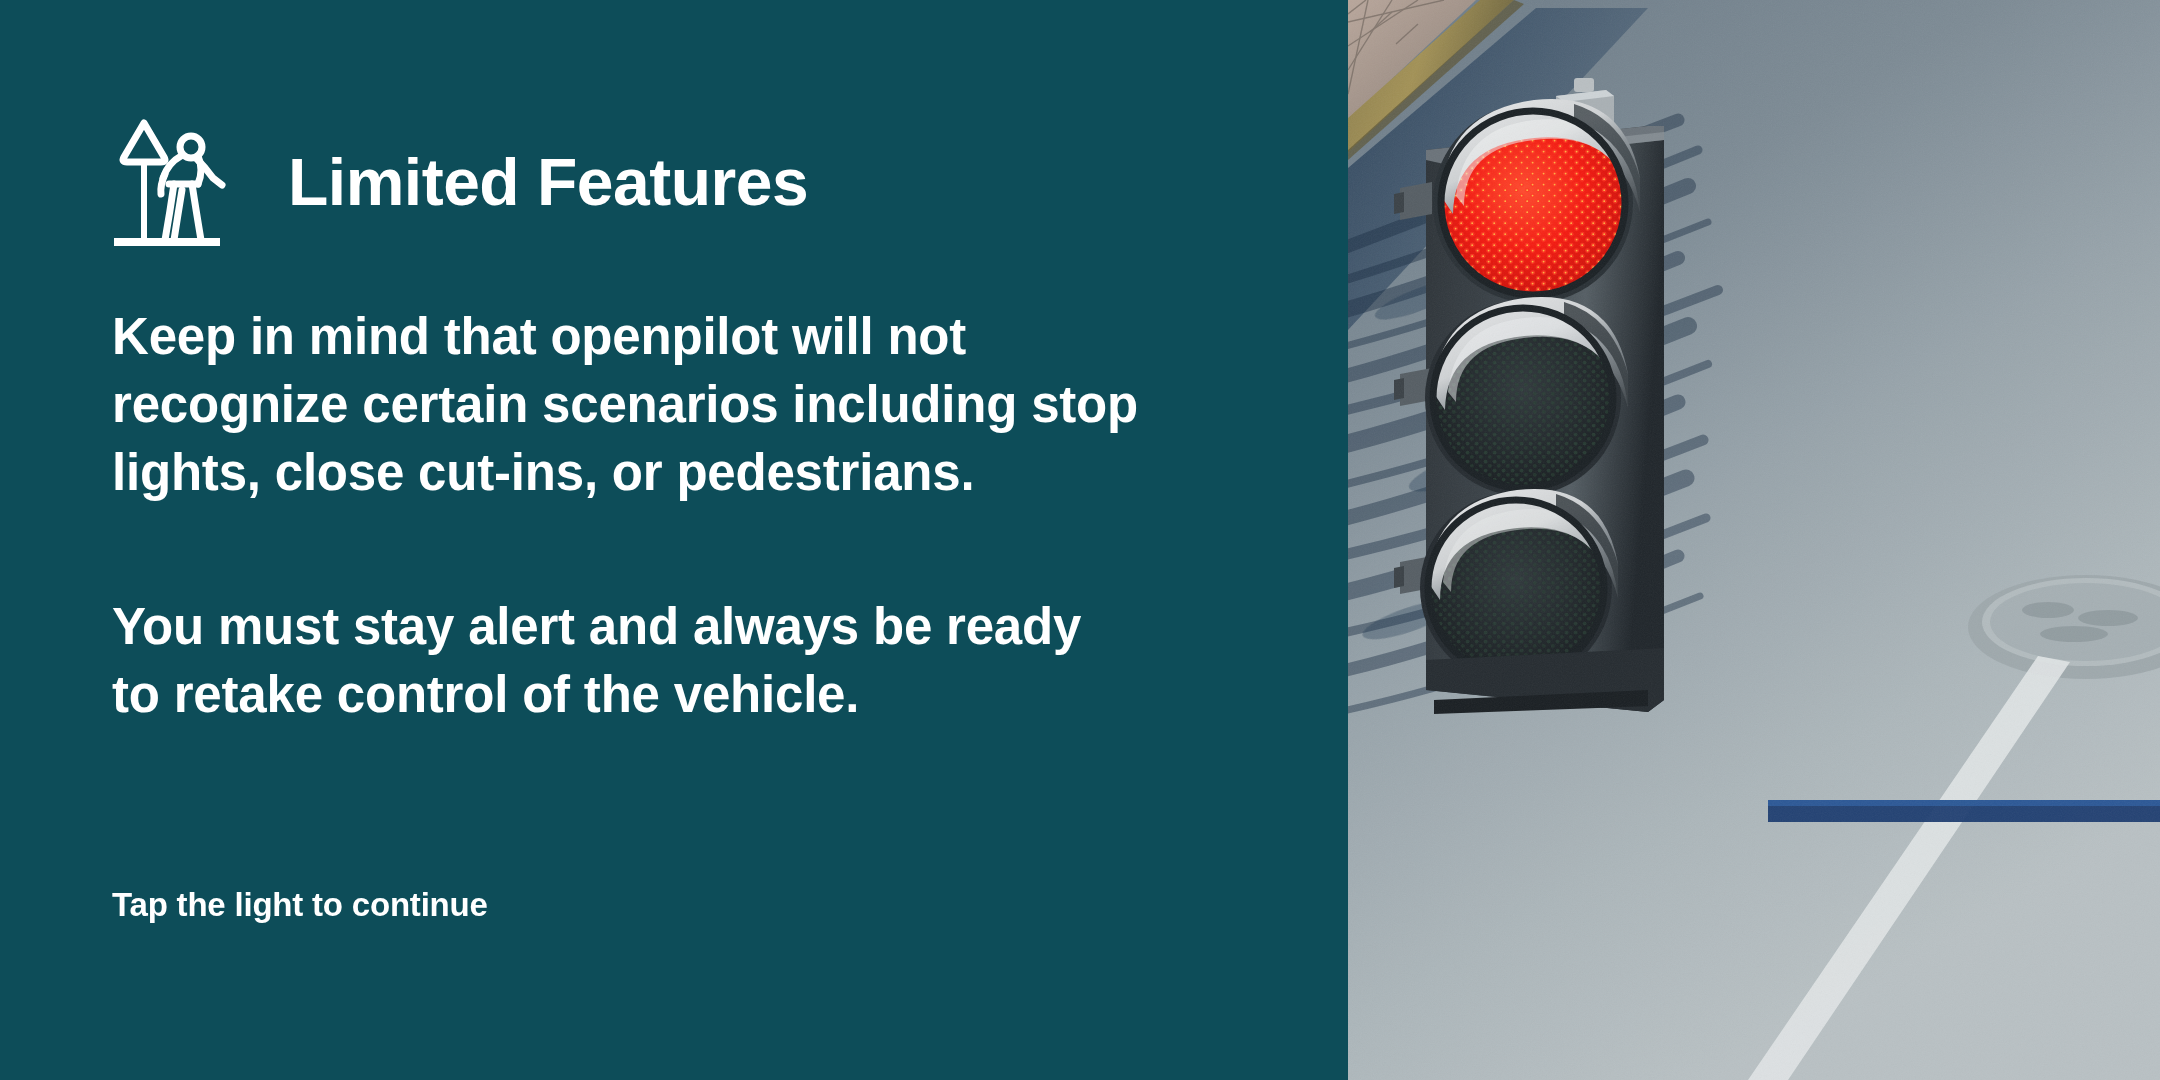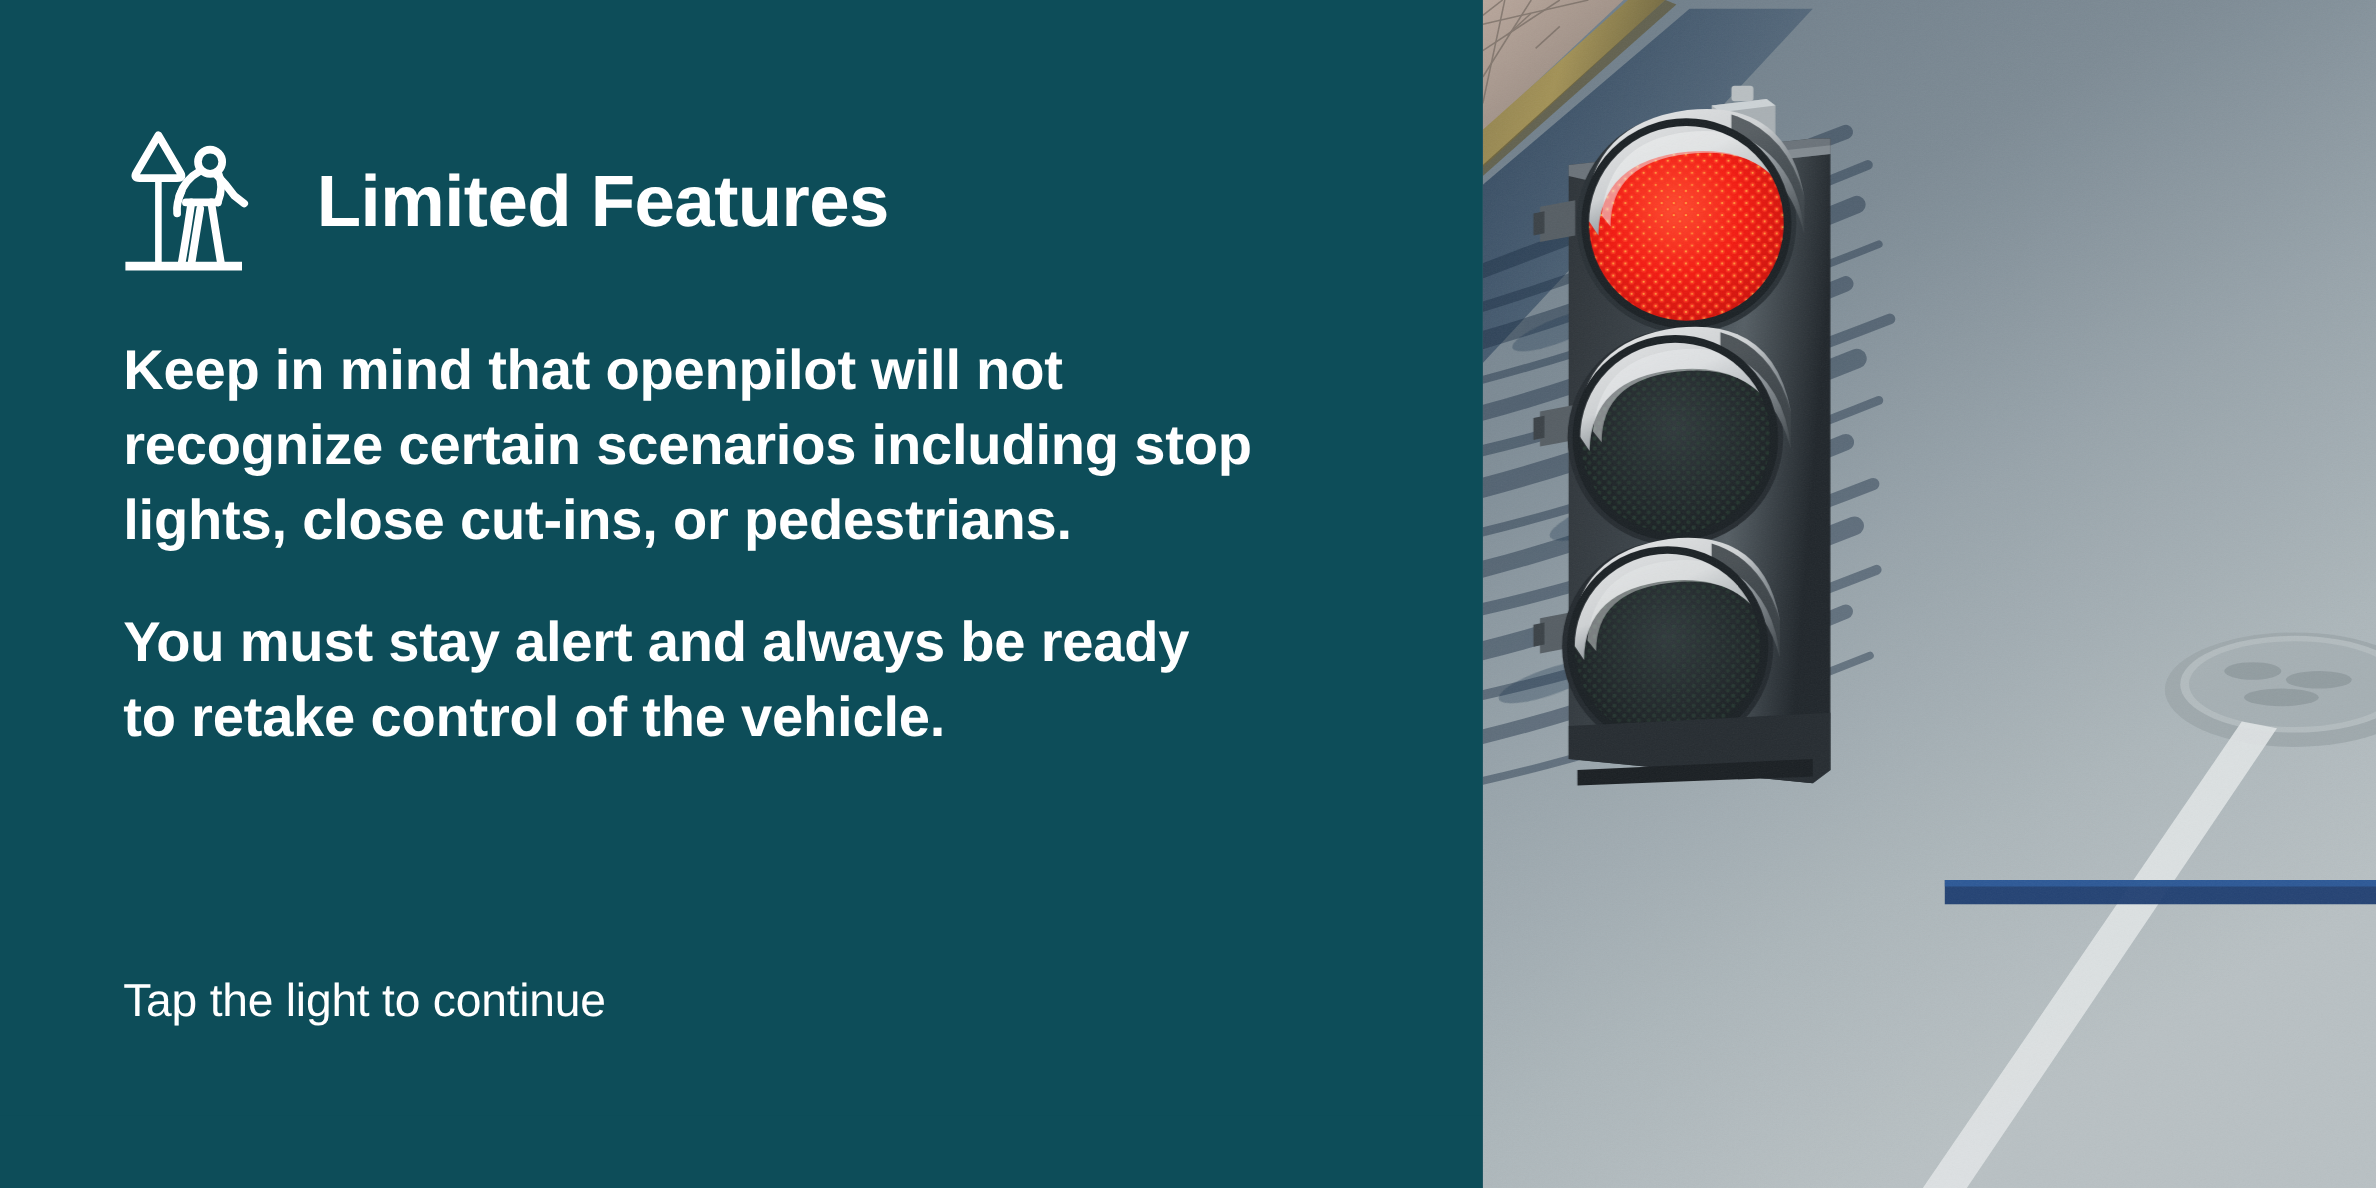--- a/index.html
+++ b/index.html
@@ -23,25 +23,25 @@
     font-size:66px; font-weight:bold; color:#ffffff;
     letter-spacing:-0.5px; line-height:1; white-space:nowrap;
   }
 
   #body-copy { position:absolute; left:112px; top:303px; width:1150px; }
   .para {
     font-size:51px; line-height:1.33; color:#ffffff;
     font-weight:700; letter-spacing:-0.2px;
     white-space:pre-line;
   }
-  .para + .para { margin-top:44px; }
+  .para + .para { margin-top:87px; }
 
   #cta-text {
     position:absolute; left:112px; top:886px;
-    font-size:42px; font-weight:normal; color:#ffffff;
+    font-size:33px; font-weight:bold; color:#ffffff;
     letter-spacing:-0.2px; white-space:nowrap;
   }
 
   
   #photo-panel {
     flex:1 1 auto; height:1080px; position:relative; overflow:hidden;
     background:#6e7b84;
   }
   #photo-svg { position:absolute; inset:0; width:100%; height:100%; display:block; }
 </style>

